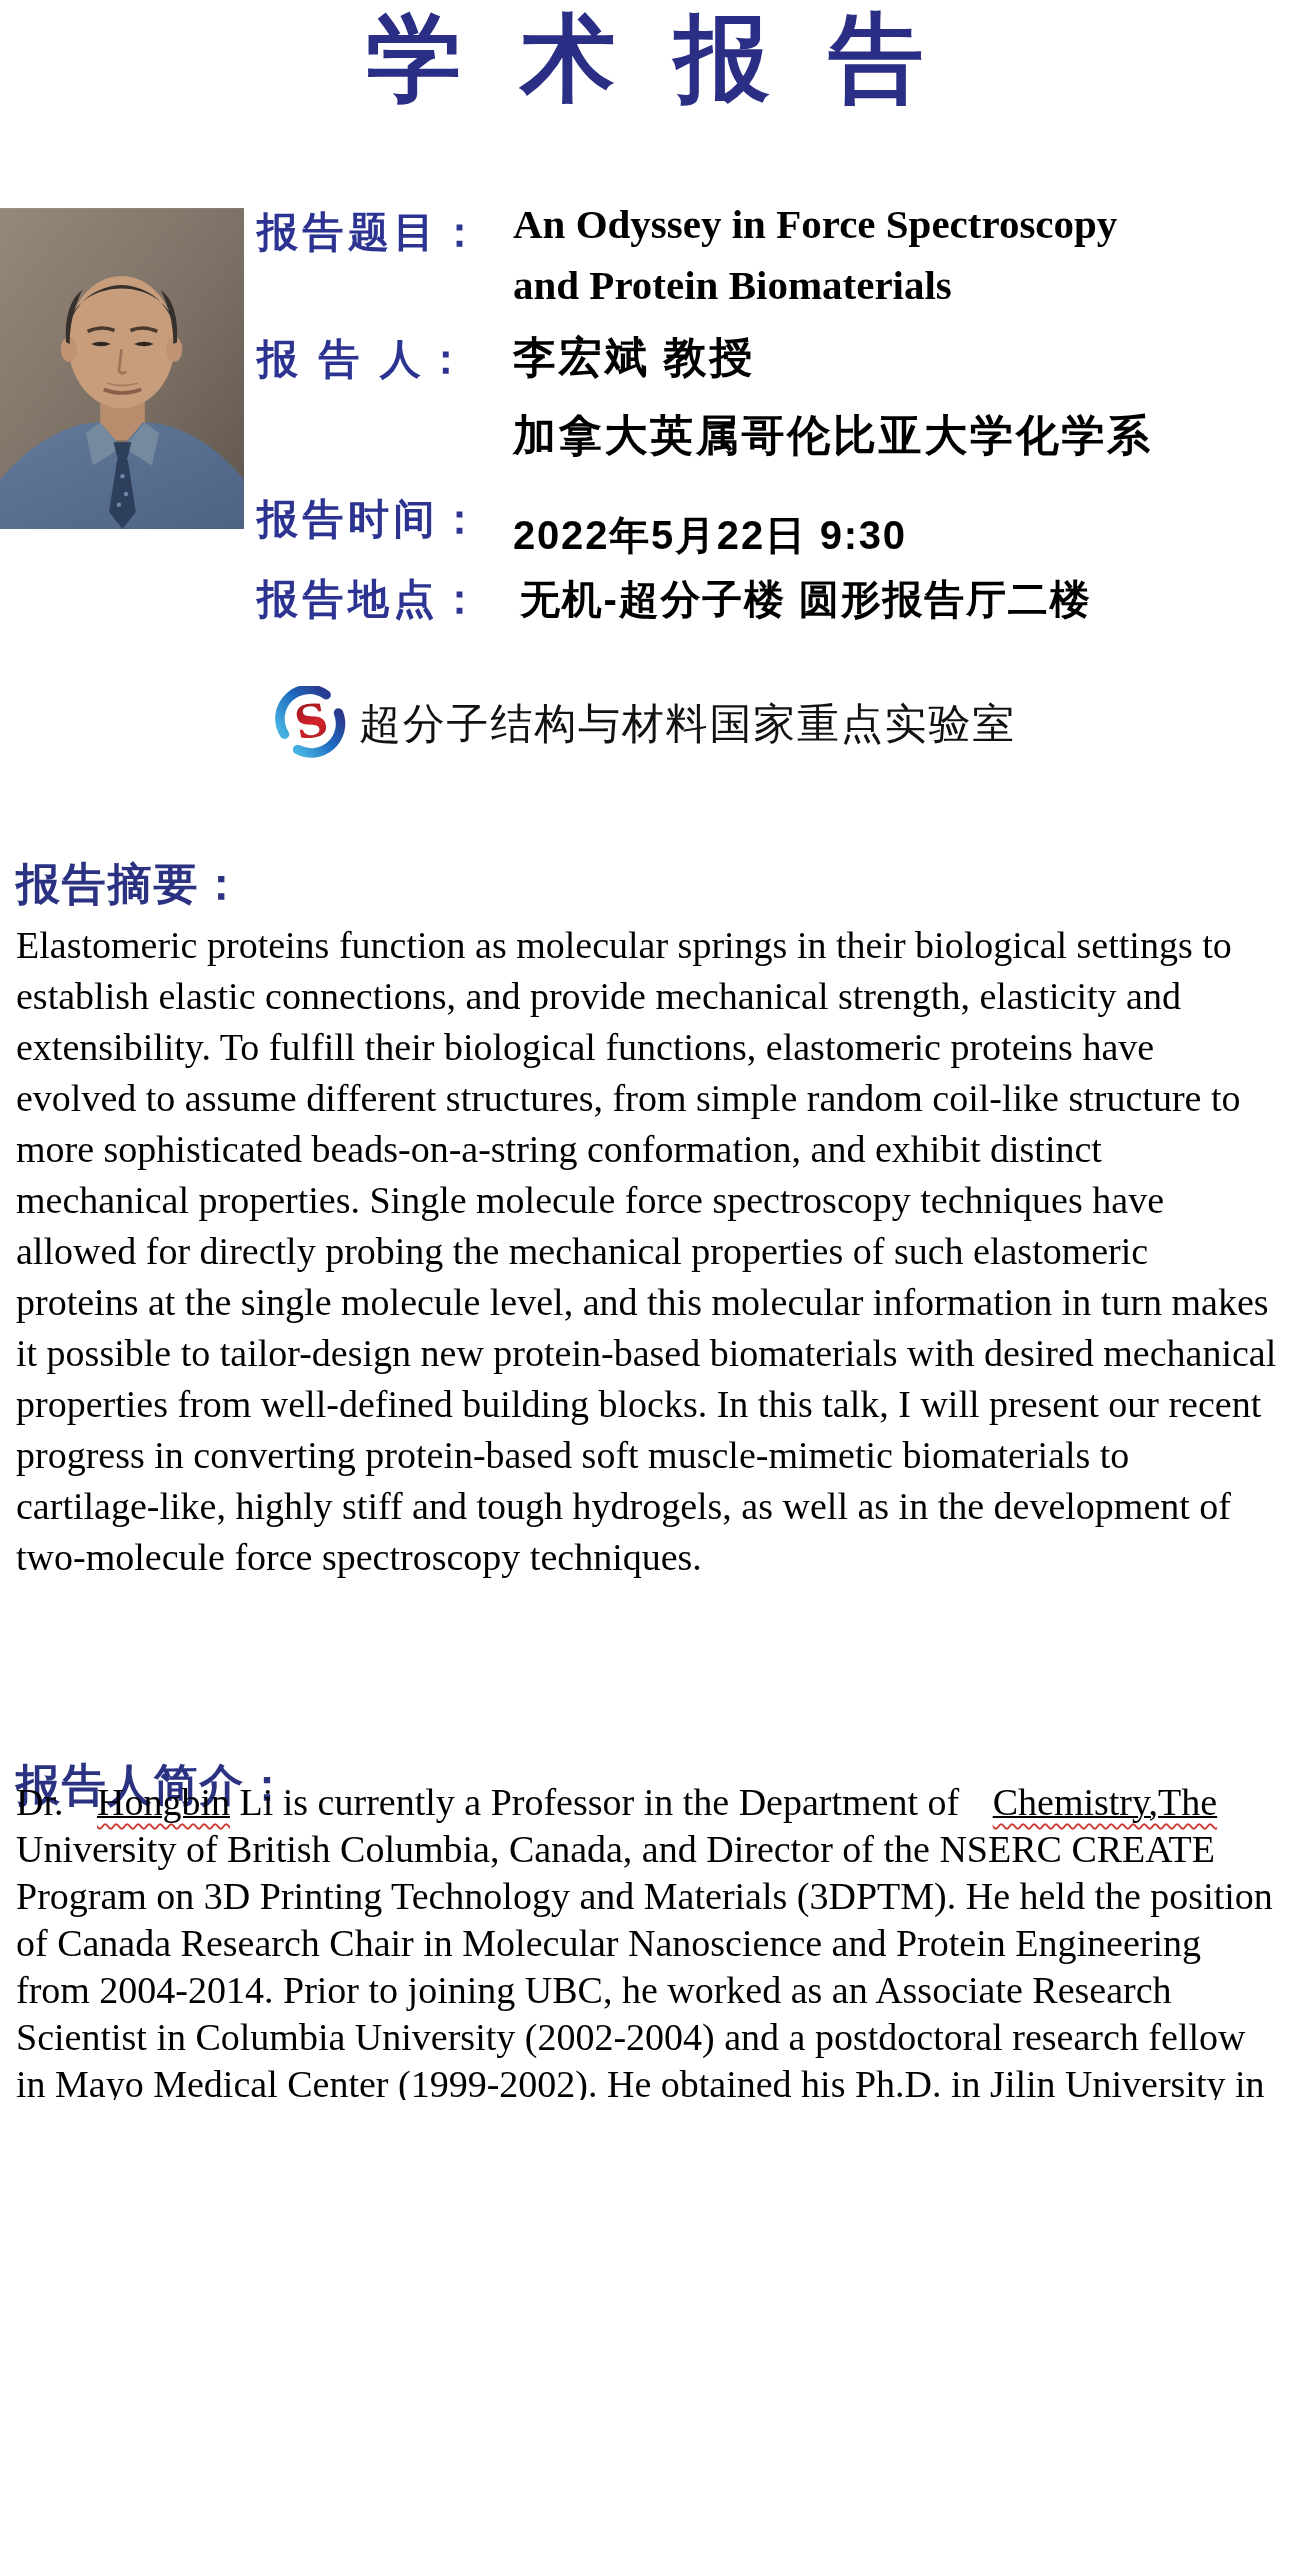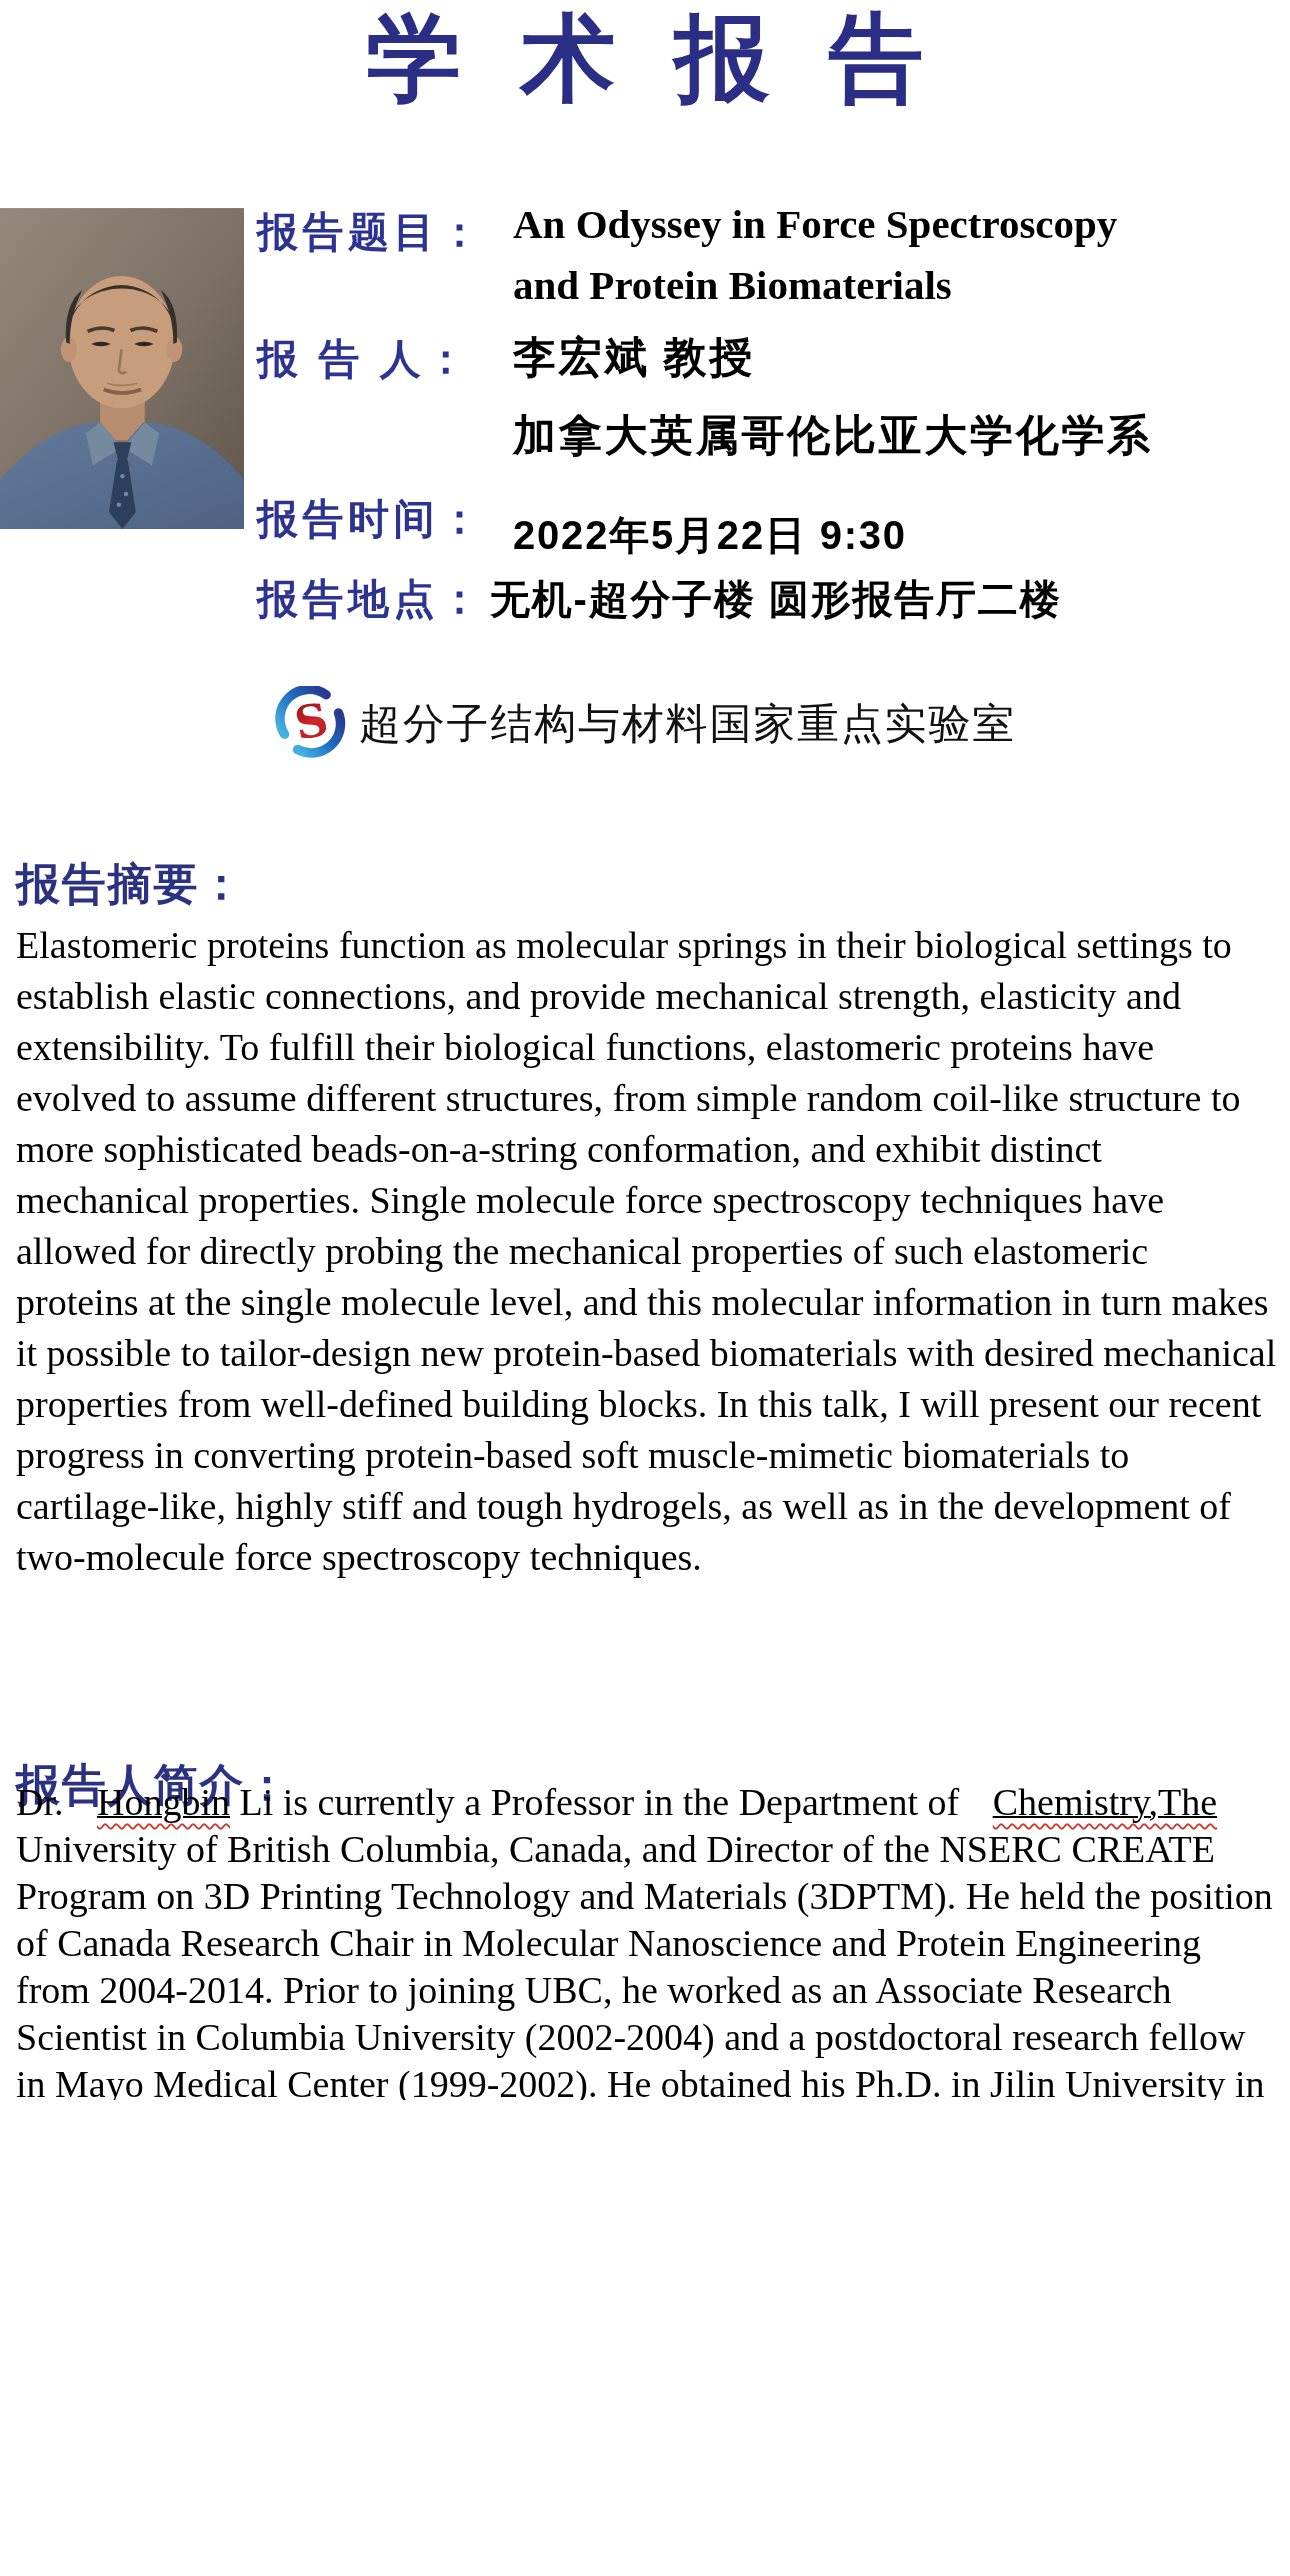--- a/index.html
+++ b/index.html
@@ -171,21 +171,21 @@
 
   <div class="abs lbl" style="left:257px;top:332px;">报 告 人：</div>
   <div class="abs val-cn-serif" style="left:513px;top:329px;">李宏斌 教授</div>
 
   <div class="abs val-cn-serif" style="left:513px;top:407px;">加拿大英属哥伦比亚大学化学系</div>
 
   <div class="abs lbl" style="left:257px;top:492px;">报告时间：</div>
   <div class="abs val-cn-sans" style="left:513px;top:492px;margin-top:16px;">2022年5月22日  9:30</div>
 
   <div class="abs lbl" style="left:257px;top:572px;">报告地点：</div>
-  <div class="abs val-cn-sans" style="left:490px;top:572px;">无机-超分子楼 圆形报告厅二楼</div>
+  <div class="abs val-cn-sans" style="left:520px;top:572px;">无机-超分子楼 圆形报告厅二楼</div>
 
   <div class="abs lab-logo">
     <svg width="73" height="73" viewBox="0 0 100 100" xmlns="http://www.w3.org/2000/svg">
       <defs>
         <linearGradient id="lgTop" gradientUnits="userSpaceOnUse" x1="13" y1="66" x2="70" y2="12">
           <stop offset="0" stop-color="#45b1e0"></stop>
           <stop offset="0.55" stop-color="#1f6cc0"></stop>
           <stop offset="1" stop-color="#283a8f"></stop>
         </linearGradient>
         <linearGradient id="lgBot" gradientUnits="userSpaceOnUse" x1="87" y1="37" x2="31" y2="87">

